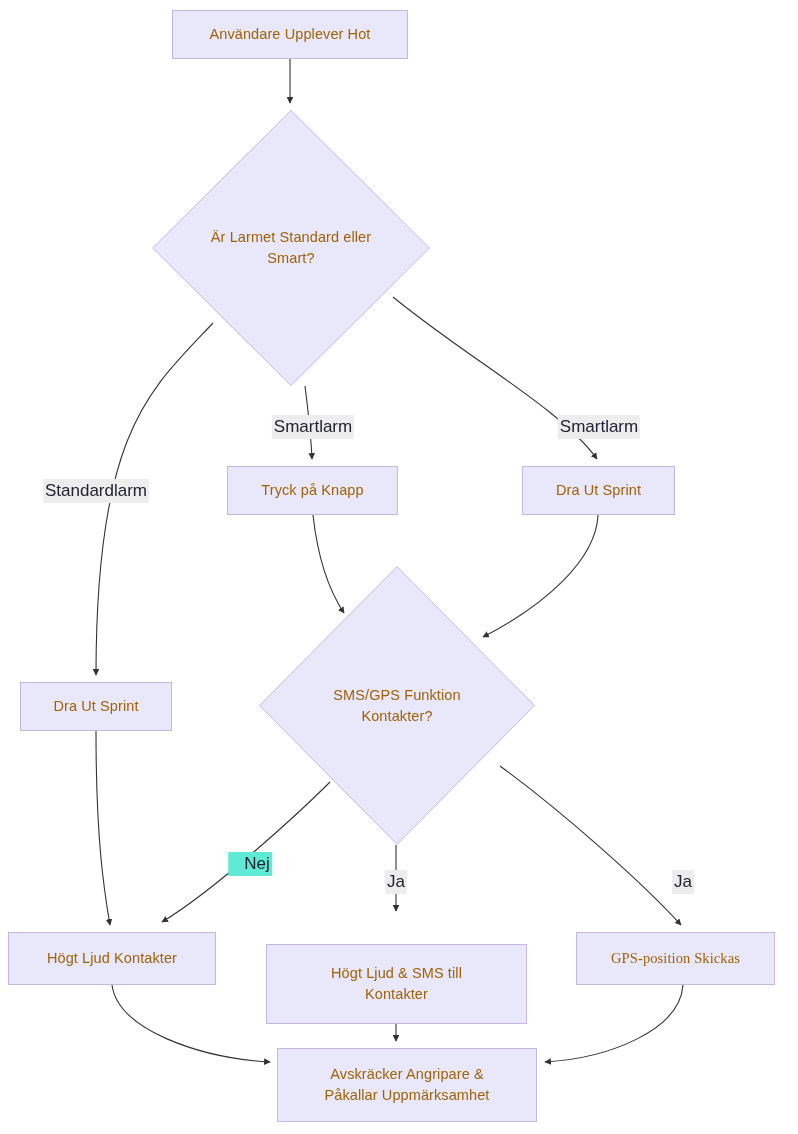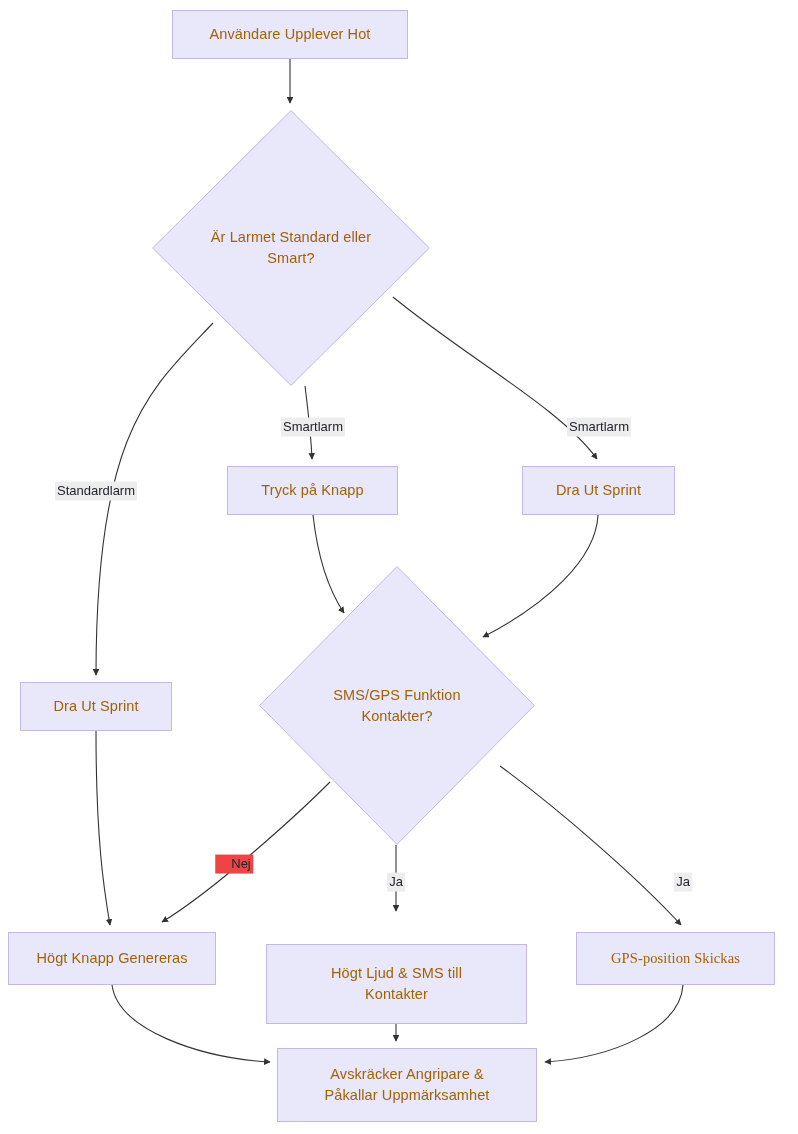--- a/index.html
+++ b/index.html
@@ -55,21 +55,21 @@
   }
   .diamond-label {
     position: relative;
     z-index: 2;
     padding: 0 8px;
   }
   .edge-label {
     position: absolute;
     background: #ededed;
     color: #222233;
-    font-size: 13px;
+    font-size: 17px;
     line-height: 1.3;
     padding: 1px 2px;
     white-space: nowrap;
     transform: translate(-50%, -50%);
   }
 </style>
 </head>
 <body>
 
 <div id="canvas">
@@ -103,29 +103,29 @@
           <polygon points="139,0.6 277.4,138 139,275.4 0.6,138" fill="#e8e8fa" stroke="#c5b6e3" stroke-width="1"></polygon>
         </svg><span class="diamond-label">Är Larmet Standard eller
 Smart?</span></div>
       <div class="node box" style="left: 227px; top: 466px; width: 171px; height: 49px;"><span>Tryck på Knapp</span></div>
       <div class="node box" style="left: 522px; top: 466px; width: 153px; height: 49px;"><span>Dra Ut Sprint</span></div>
       <div class="node box" style="left: 20px; top: 682px; width: 152px; height: 49px;"><span>Dra Ut Sprint</span></div>
       <div class="node diamond" style="left: 259px; top: 566px; width: 276px; height: 279px;"><svg class="diamond-shape" viewBox="0 0 276 279" preserveAspectRatio="none">
           <polygon points="138,0.6 275.4,139.5 138,278.4 0.6,139.5" fill="#e8e8fa" stroke="#c5b6e3" stroke-width="1"></polygon>
         </svg><span class="diamond-label">SMS/GPS Funktion
 Kontakter?</span></div>
-      <div class="node box" style="left: 8px; top: 932px; width: 208px; height: 53px;"><span>Högt Knapp Genereras</span></div>
+      <div class="node box" style="left: 8px; top: 932px; width: 208px; height: 53px;"><span>Högt Ljud Kontakter</span></div>
       <div class="node box" style="left: 266px; top: 944px; width: 261px; height: 80px;"><span>Högt Ljud &amp; SMS till
 Kontakter</span></div>
       <div class="node box" style="left: 576px; top: 932px; width: 199px; height: 53px; font-family: Liberation Serif, serif;"><span>GPS-position Skickas</span></div>
       <div class="node box" style="left: 277px; top: 1048px; width: 260px; height: 74px;"><span>Avskräcker Angripare &amp;
 Påkallar Uppmärksamhet</span></div>
     </div>
   <div id="labels-layer">
       <div class="edge-label" style="left: 96px; top: 491px; background: rgb(237, 237, 237);">Standardlarm</div>
       <div class="edge-label" style="left: 313px; top: 427px; background: rgb(237, 237, 237);">Smartlarm</div>
       <div class="edge-label" style="left: 599px; top: 427px; background: rgb(237, 237, 237);">Smartlarm</div>
-      <div class="edge-label" style="left: 234px; top: 864px; background: #ef4444; padding-left: 16px;">Nej</div>
+      <div class="edge-label" style="left: 250px; top: 864px; background: #5eead4; padding-left: 16px;">Nej</div>
       <div class="edge-label" style="left: 396px; top: 882px; background: rgb(237, 237, 237);">Ja</div>
       <div class="edge-label" style="left: 683px; top: 882px; background: rgb(237, 237, 237);">Ja</div>
     </div>
 
 </div>
 
 </body></html>

